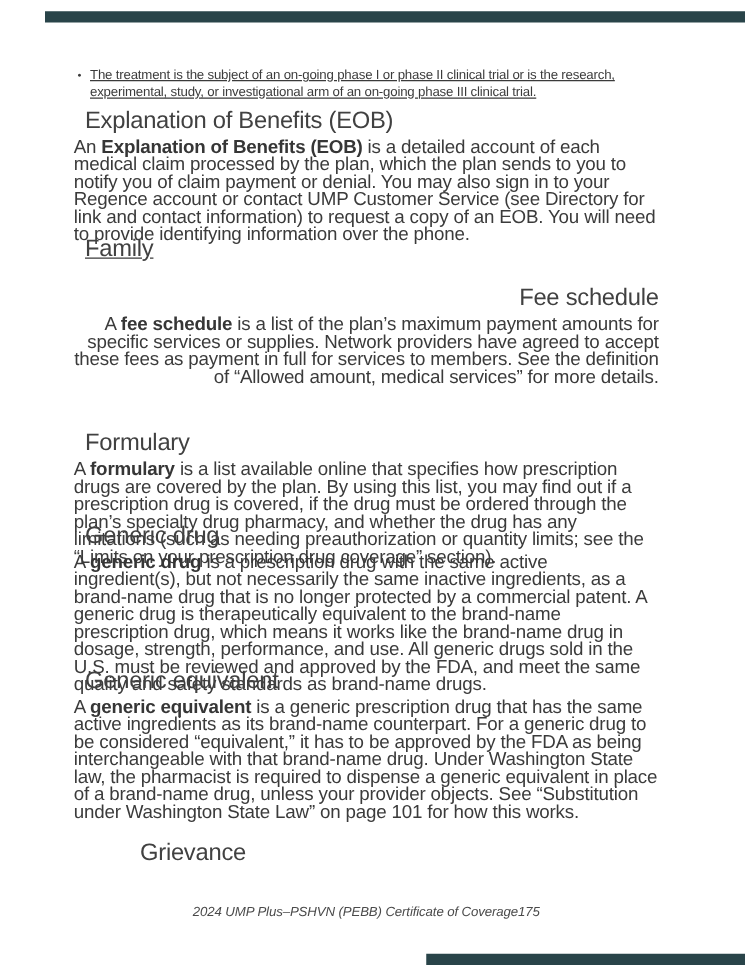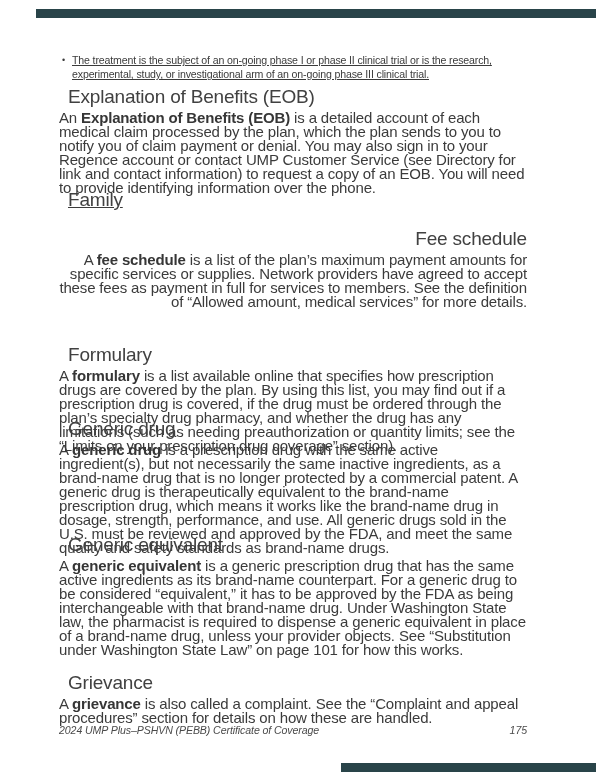--- a/index.html
+++ b/index.html
@@ -28,21 +28,21 @@
     font-size:19px;line-height:24px;font-weight:300;
     letter-spacing:-0.2px;color:#414141;
   }
   .section p{
     margin:0 0 6px 0;
     font-size:15px;line-height:14px;letter-spacing:-0.15px;color:#3b3b3b;
   }
   .section p b{font-weight:700;color:#363636;}
   .footer{
     position:absolute;left:59px;top:724px;width:468px;
-    display:flex;justify-content:space-between;
+    display:flex;justify-content:center;
     font-size:10.6px;line-height:13px;font-style:italic;
     letter-spacing:-0.1px;color:#4a4a4a;
   }
 </style>
 </head>
 <body>
 
 <div class="page">
 
   <div class="bar top-bar" style="background: rgb(41, 68, 73);"></div>
@@ -78,23 +78,22 @@
       </section>
 
   <section class="section" style="top: 533px;">
     <h2>Generic equivalent</h2>
   <p><span>A </span><b>generic equivalent</b><span> is a generic prescription drug that has the same active ingredients as its brand-name counterpart. For a generic drug to be considered “equivalent,” it has to be approved by the FDA as being interchangeable with that brand-name drug. Under Washington State law, the pharmacist is required to dispense a generic equivalent in place of a brand-name drug, unless your provider objects. See “Substitution under Washington State Law” on page 101 for how this works.</span></p>
       </section>
 
   <section class="section" style="top: 623px;">
       </section>
 
-  <section class="section" style="top: 671px;">
+  <section class="section" style="top: 671px; margin-left: 44px;">
     <h2>Grievance</h2>
-  <p><span>A </span><b>grievance</b><span> is also called a complaint. See the “Complaint and appeal procedures” section for details on how these are handled.</span></p>
       </section>
 </div>
 
   <div class="footer">
     <span class="footer-title">2024 UMP Plus–PSHVN (PEBB) Certificate of Coverage</span>
     <span class="footer-page">175</span>
   </div>
 
   <div class="bar bottom-bar" style="background: rgb(41, 68, 73);"></div>
 

